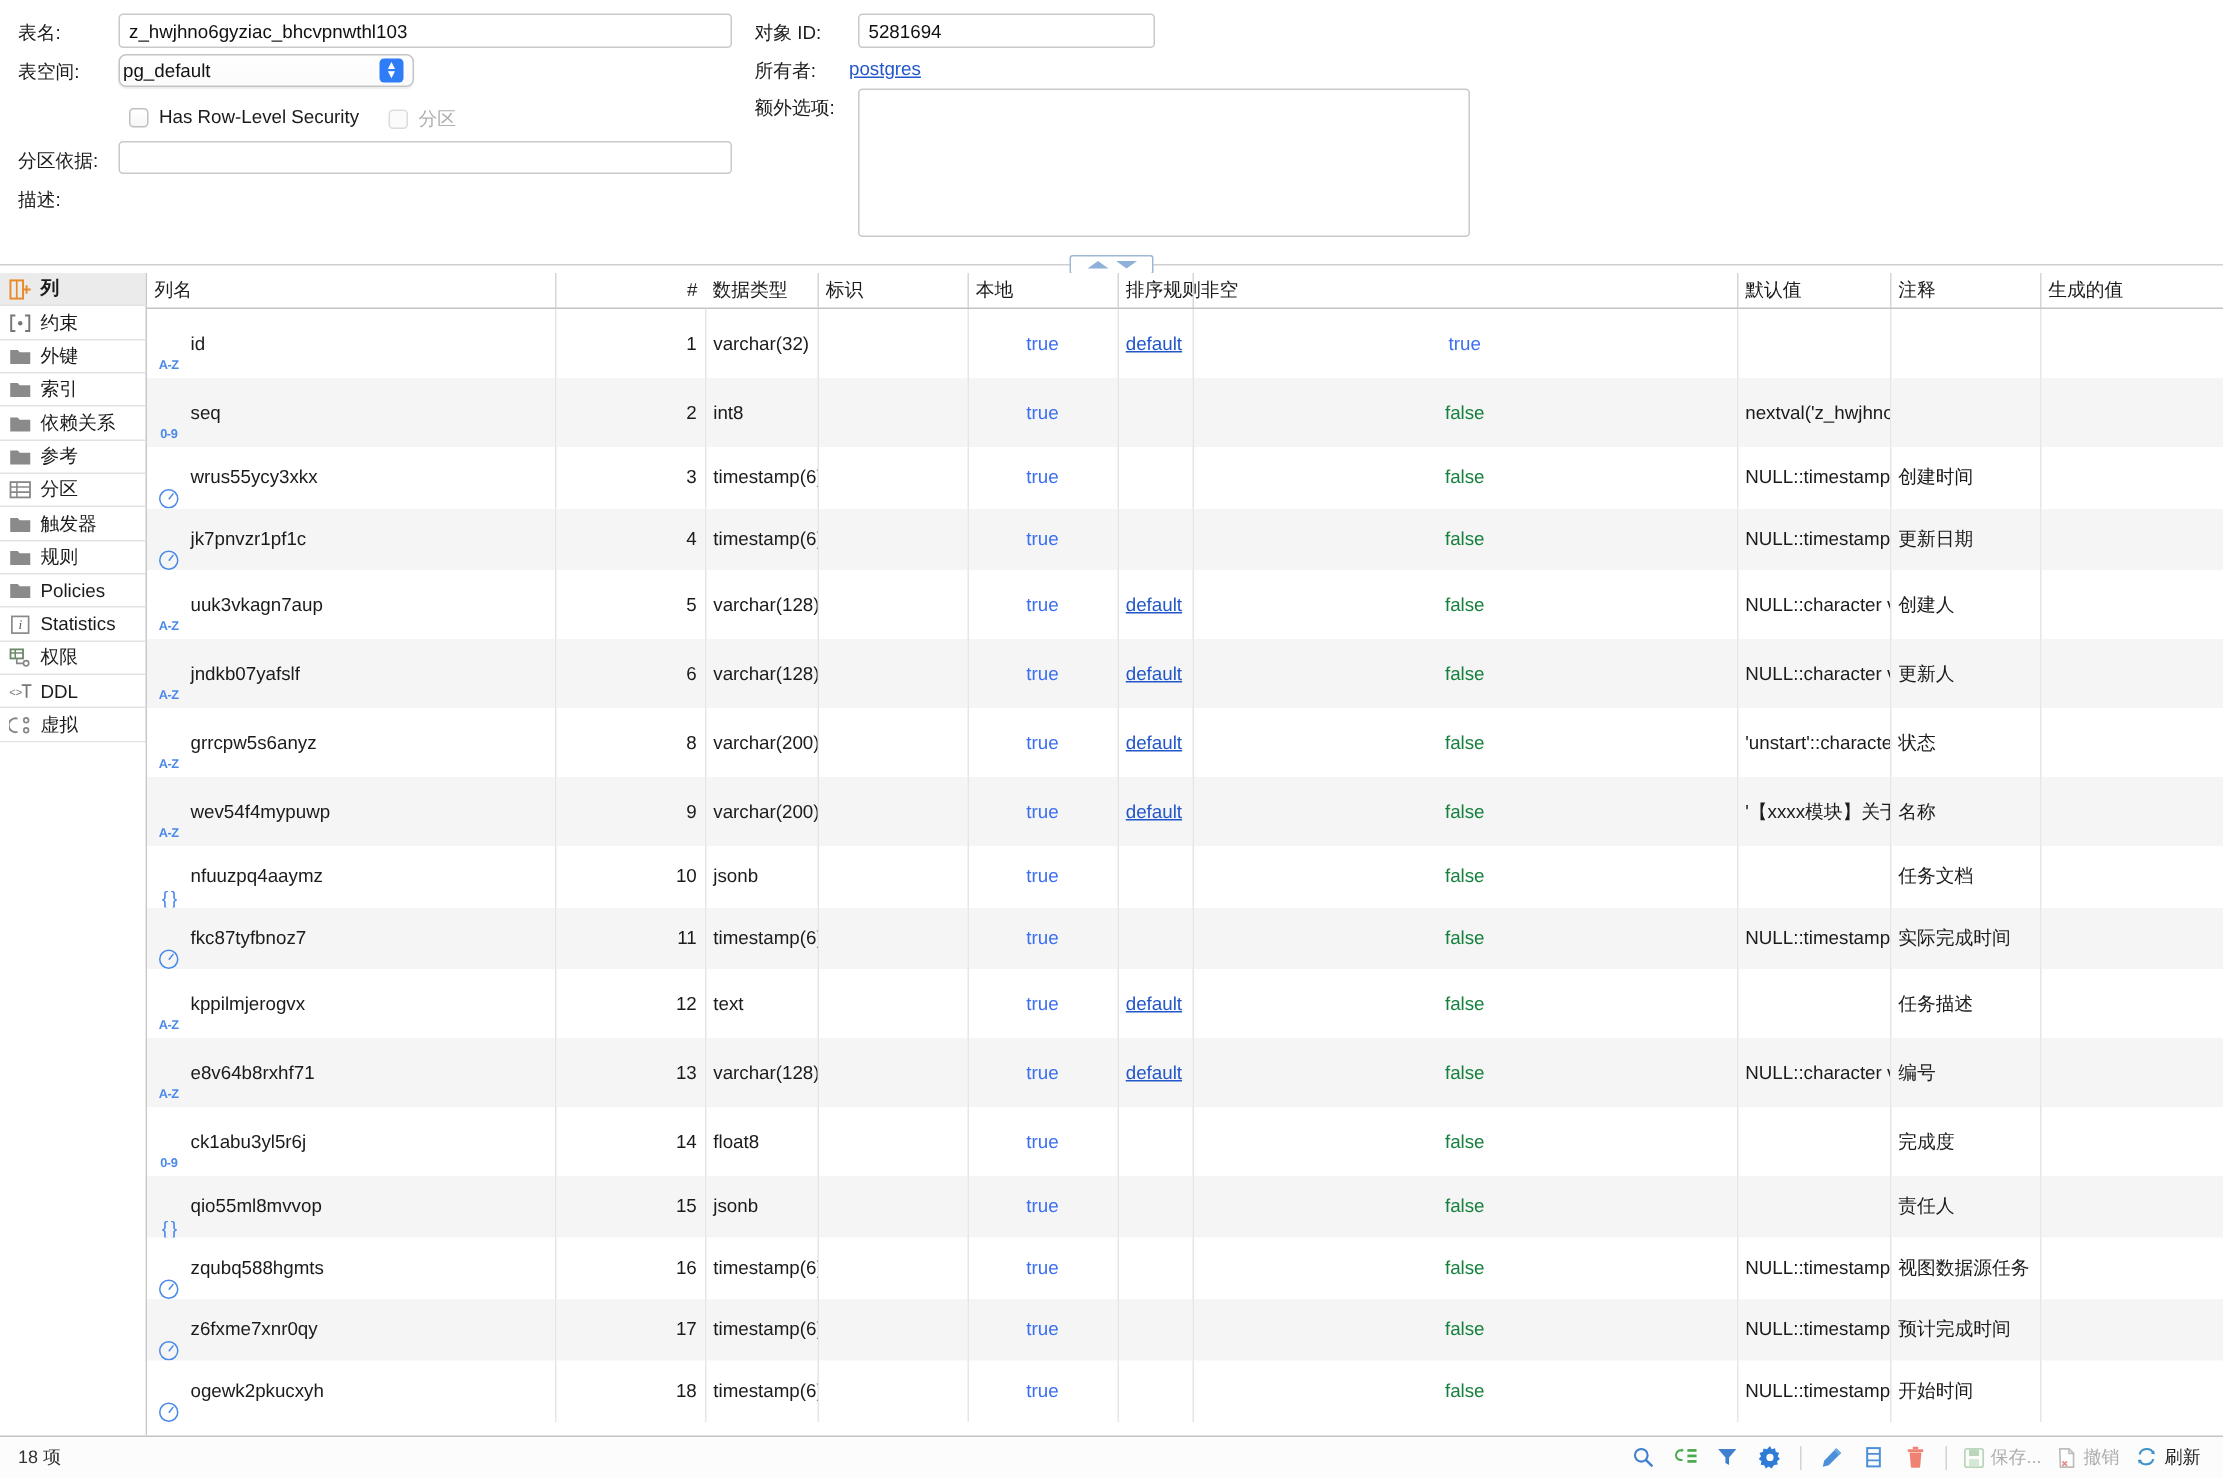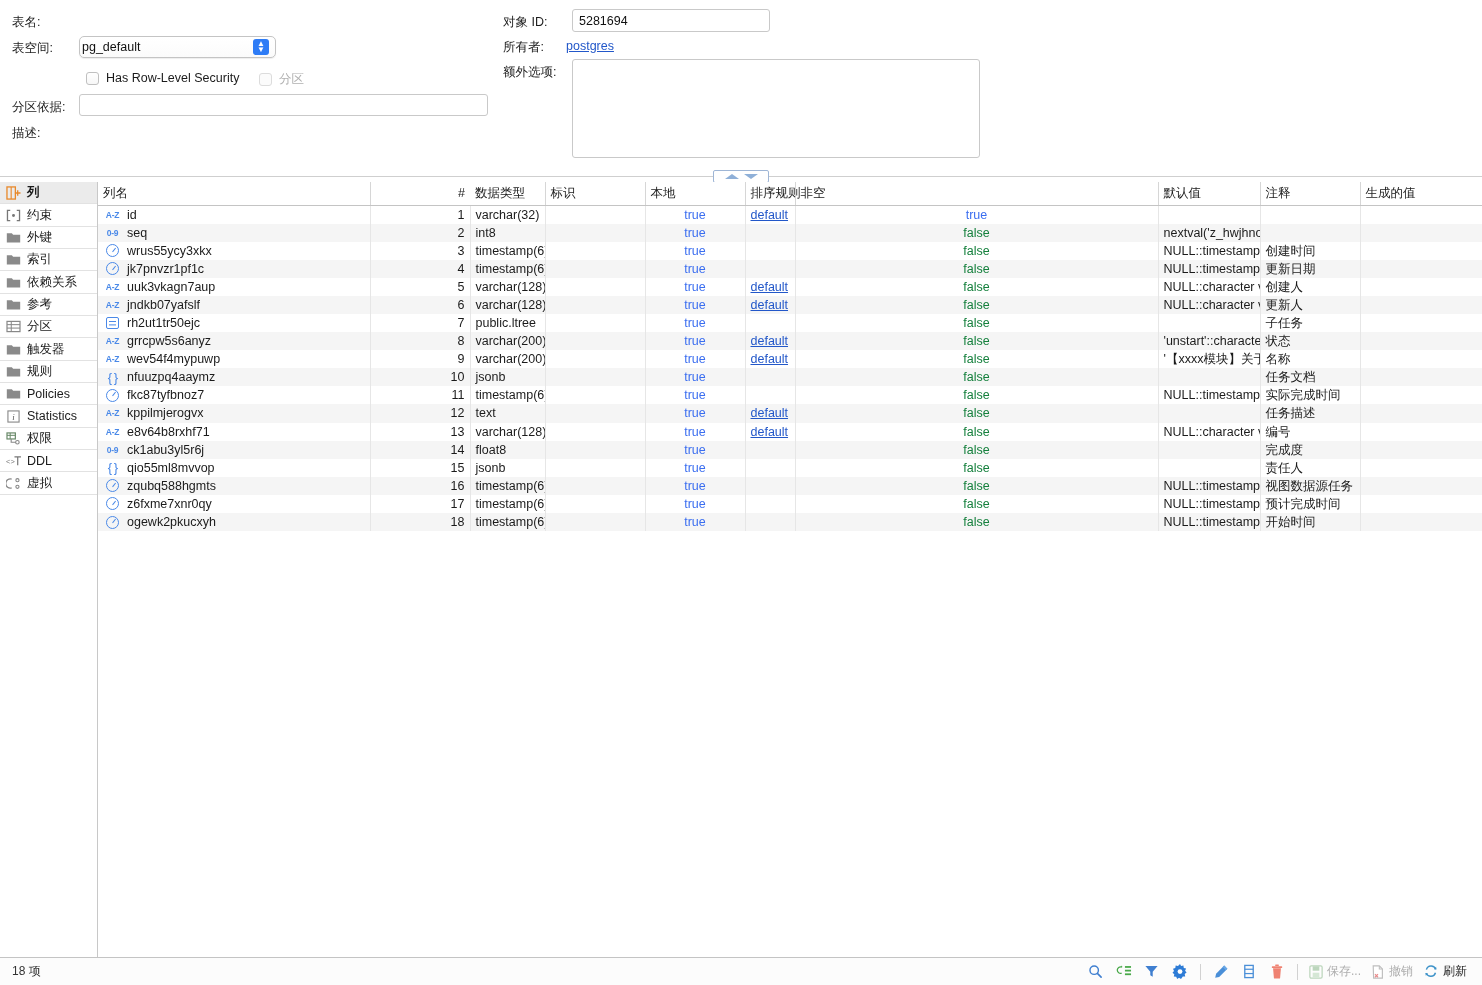--- a/index.html
+++ b/index.html
@@ -210,21 +210,21 @@
   table.grid tr.row:nth-child(odd)  td { background: #ffffff; }
   td.c-name { border-right: 1px solid #e6e6e6; }
   td.c-num  { text-align: right; border-right: none; padding-right: 5px; }
   td.c-bool { text-align: center; }
   .val-true  { color: #3b6ef0; }
   .val-false { color: #15803d; }
   .val-link  { color: #2257c9; text-decoration: underline; cursor: pointer; }
   .cellname { display: flex; align-items: center; gap: 5px; }
 
   
-  .tico { flex: none; display:inline-flex; align-items:center; justify-content:center; }
+  .tico { flex: none; display:inline-flex; align-items:center; justify-content:center;margin-top:28px; }
   .tico-az {
     font-size: 8.5px; font-weight: bold; color: #4a89e8;
     letter-spacing: -0.3px; width: 19px; text-align:center;
   }
   .tico-09 {
     font-size: 8.5px; font-weight: bold; color: #4a89e8;
     letter-spacing: -0.3px; width: 19px; text-align:center;
   }
   .tico-clock {
     width: 13px; height: 13px; border: 1.4px solid #4a89e8;
@@ -283,20 +283,21 @@
   }
   .tlabel.disabled { color: #aeaeae; }
   .tlabel.enabled  { color: #1b1b1b; }
 </style>
 </head>
 <body>
 
 <div class="form-area">
 
   <div class="fld-label" style="left:12px; top:14px;">表名:</div>
+  <input class="text-input" style="left: 79px; top: 9px; width: 409px; height: 23px;" value="z_hwjhno6gyziac_bhcvpnwthl103">
 
   <div class="fld-label" style="left:12px; top:40px;">表空间:</div>
   <div class="popup-btn" style="left:79px; top:36px; width:197px;">
     <span class="pv">pg_default</span>
     <span class="popup-arrows">
         <span>▲</span>
         <span>▼</span>
       </span>
   </div>
 
@@ -604,40 +605,20 @@
             <td><span class="val-link">default</span></td>
             <td class="c-bool"><span class="val-false">false</span></td>
             <td>NULL::character varying</td>
             <td>更新人</td>
             <td></td>
             <td></td>
           </tr>
           <tr class="row">
             <td class="c-name" colspan="2">
               <span class="cellname">
-                <span class="tico" style="width:19px;justify-content:center">
-                  <span class="tico-list"></span>
-                </span>
-                <span>rh2ut1tr50ejc</span>
-              </span>
-            </td>
-            <td class="c-num">7</td>
-            <td>public.ltree</td>
-            <td></td>
-            <td class="c-bool"><span class="val-true">true</span></td>
-            <td></td>
-            <td class="c-bool"><span class="val-false">false</span></td>
-            <td></td>
-            <td>子任务</td>
-            <td></td>
-            <td></td>
-          </tr>
-          <tr class="row">
-            <td class="c-name" colspan="2">
-              <span class="cellname">
                 <span class="tico tico-az">A-Z</span>
                 <span>grrcpw5s6anyz</span>
               </span>
             </td>
             <td class="c-num">8</td>
             <td>varchar(200)</td>
             <td></td>
             <td class="c-bool"><span class="val-true">true</span></td>
             <td><span class="val-link">default</span></td>
             <td class="c-bool"><span class="val-false">false</span></td>

